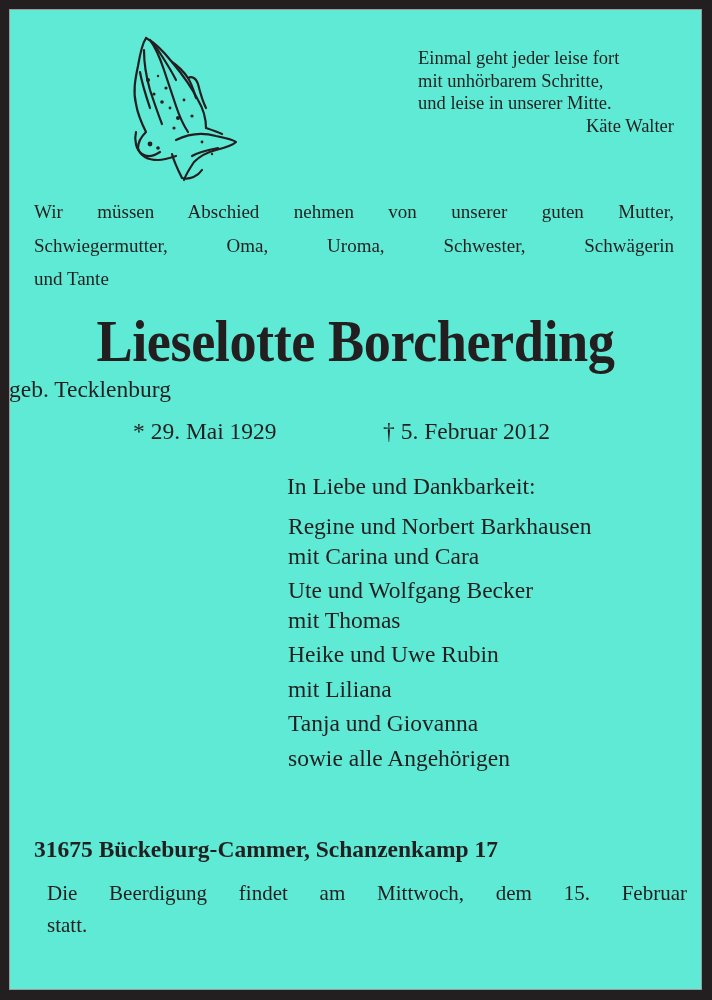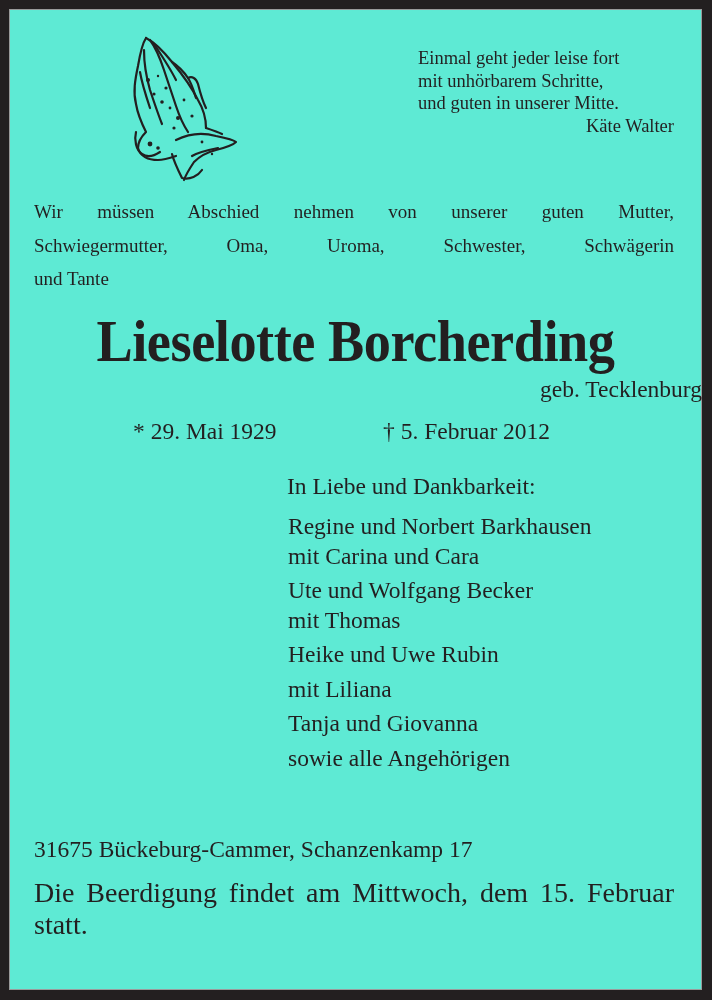--- a/index.html
+++ b/index.html
@@ -71,21 +71,21 @@
       font-size: 59px;
       line-height: 70px;
       letter-spacing: -0.5px;
       transform: scaleX(0.92);
       transform-origin: center;
     }
     .nee {
       position: absolute;
       left: 0; top: 365px;
       width: 693px;
-      text-align: right;
+      text-align: left;
       font-size: 23.5px;
       line-height: 30px;
     }
     .dates {
       position: absolute;
       top: 407px;
       font-size: 23.5px;
       line-height: 30px;
       white-space: nowrap;
     }
@@ -114,26 +114,27 @@
       line-height: 29.5px;
       white-space: nowrap;
     }
 
     .address {
       position: absolute;
       left: 25px; top: 825px;
       font-size: 23.5px;
       line-height: 30px;
       white-space: nowrap;
+      font-weight: bold;
     }
     .funeral {
       position: absolute;
-      left: 25px; top: 868px;
+      left: 38px; top: 868px;
       width: 640px;
-      font-size: 28px;
+      font-size: 21px;
       line-height: 32px;
     }
     .funeral .l { display: block; white-space: nowrap; }
     .funeral .l.j { text-align: justify; text-align-last: justify; white-space: normal; }
   </style>
 </head>
 <body>
 
 <div class="frame">
   <div class="sheet">
@@ -170,21 +171,21 @@
         <circle cx="26" cy="112" r="1.8"></circle>
         <circle cx="70" cy="106" r="1.4"></circle>
         <circle cx="80" cy="118" r="1.2"></circle>
         <circle cx="42" cy="92" r="1.6"></circle>
       </g>
     </svg>
 
     <div class="poem">
       <span class="line">Einmal geht jeder leise fort</span>
       <span class="line">mit unhörbarem Schritte,</span>
-      <span class="line">und guten in unserer Mitte.</span>
+      <span class="line">und leise in unserer Mitte.</span>
       <span class="author">Käte Walter</span>
     </div>
 
     <div class="intro">
       <span class="l j">Wir müssen Abschied nehmen von unserer guten Mutter,</span>
       <span class="l j">Schwiegermutter, Oma, Uroma, Schwester, Schwägerin</span>
       <span class="l">und Tante</span>
     </div>
 
     <div class="name">Lieselotte Borcherding</div>

